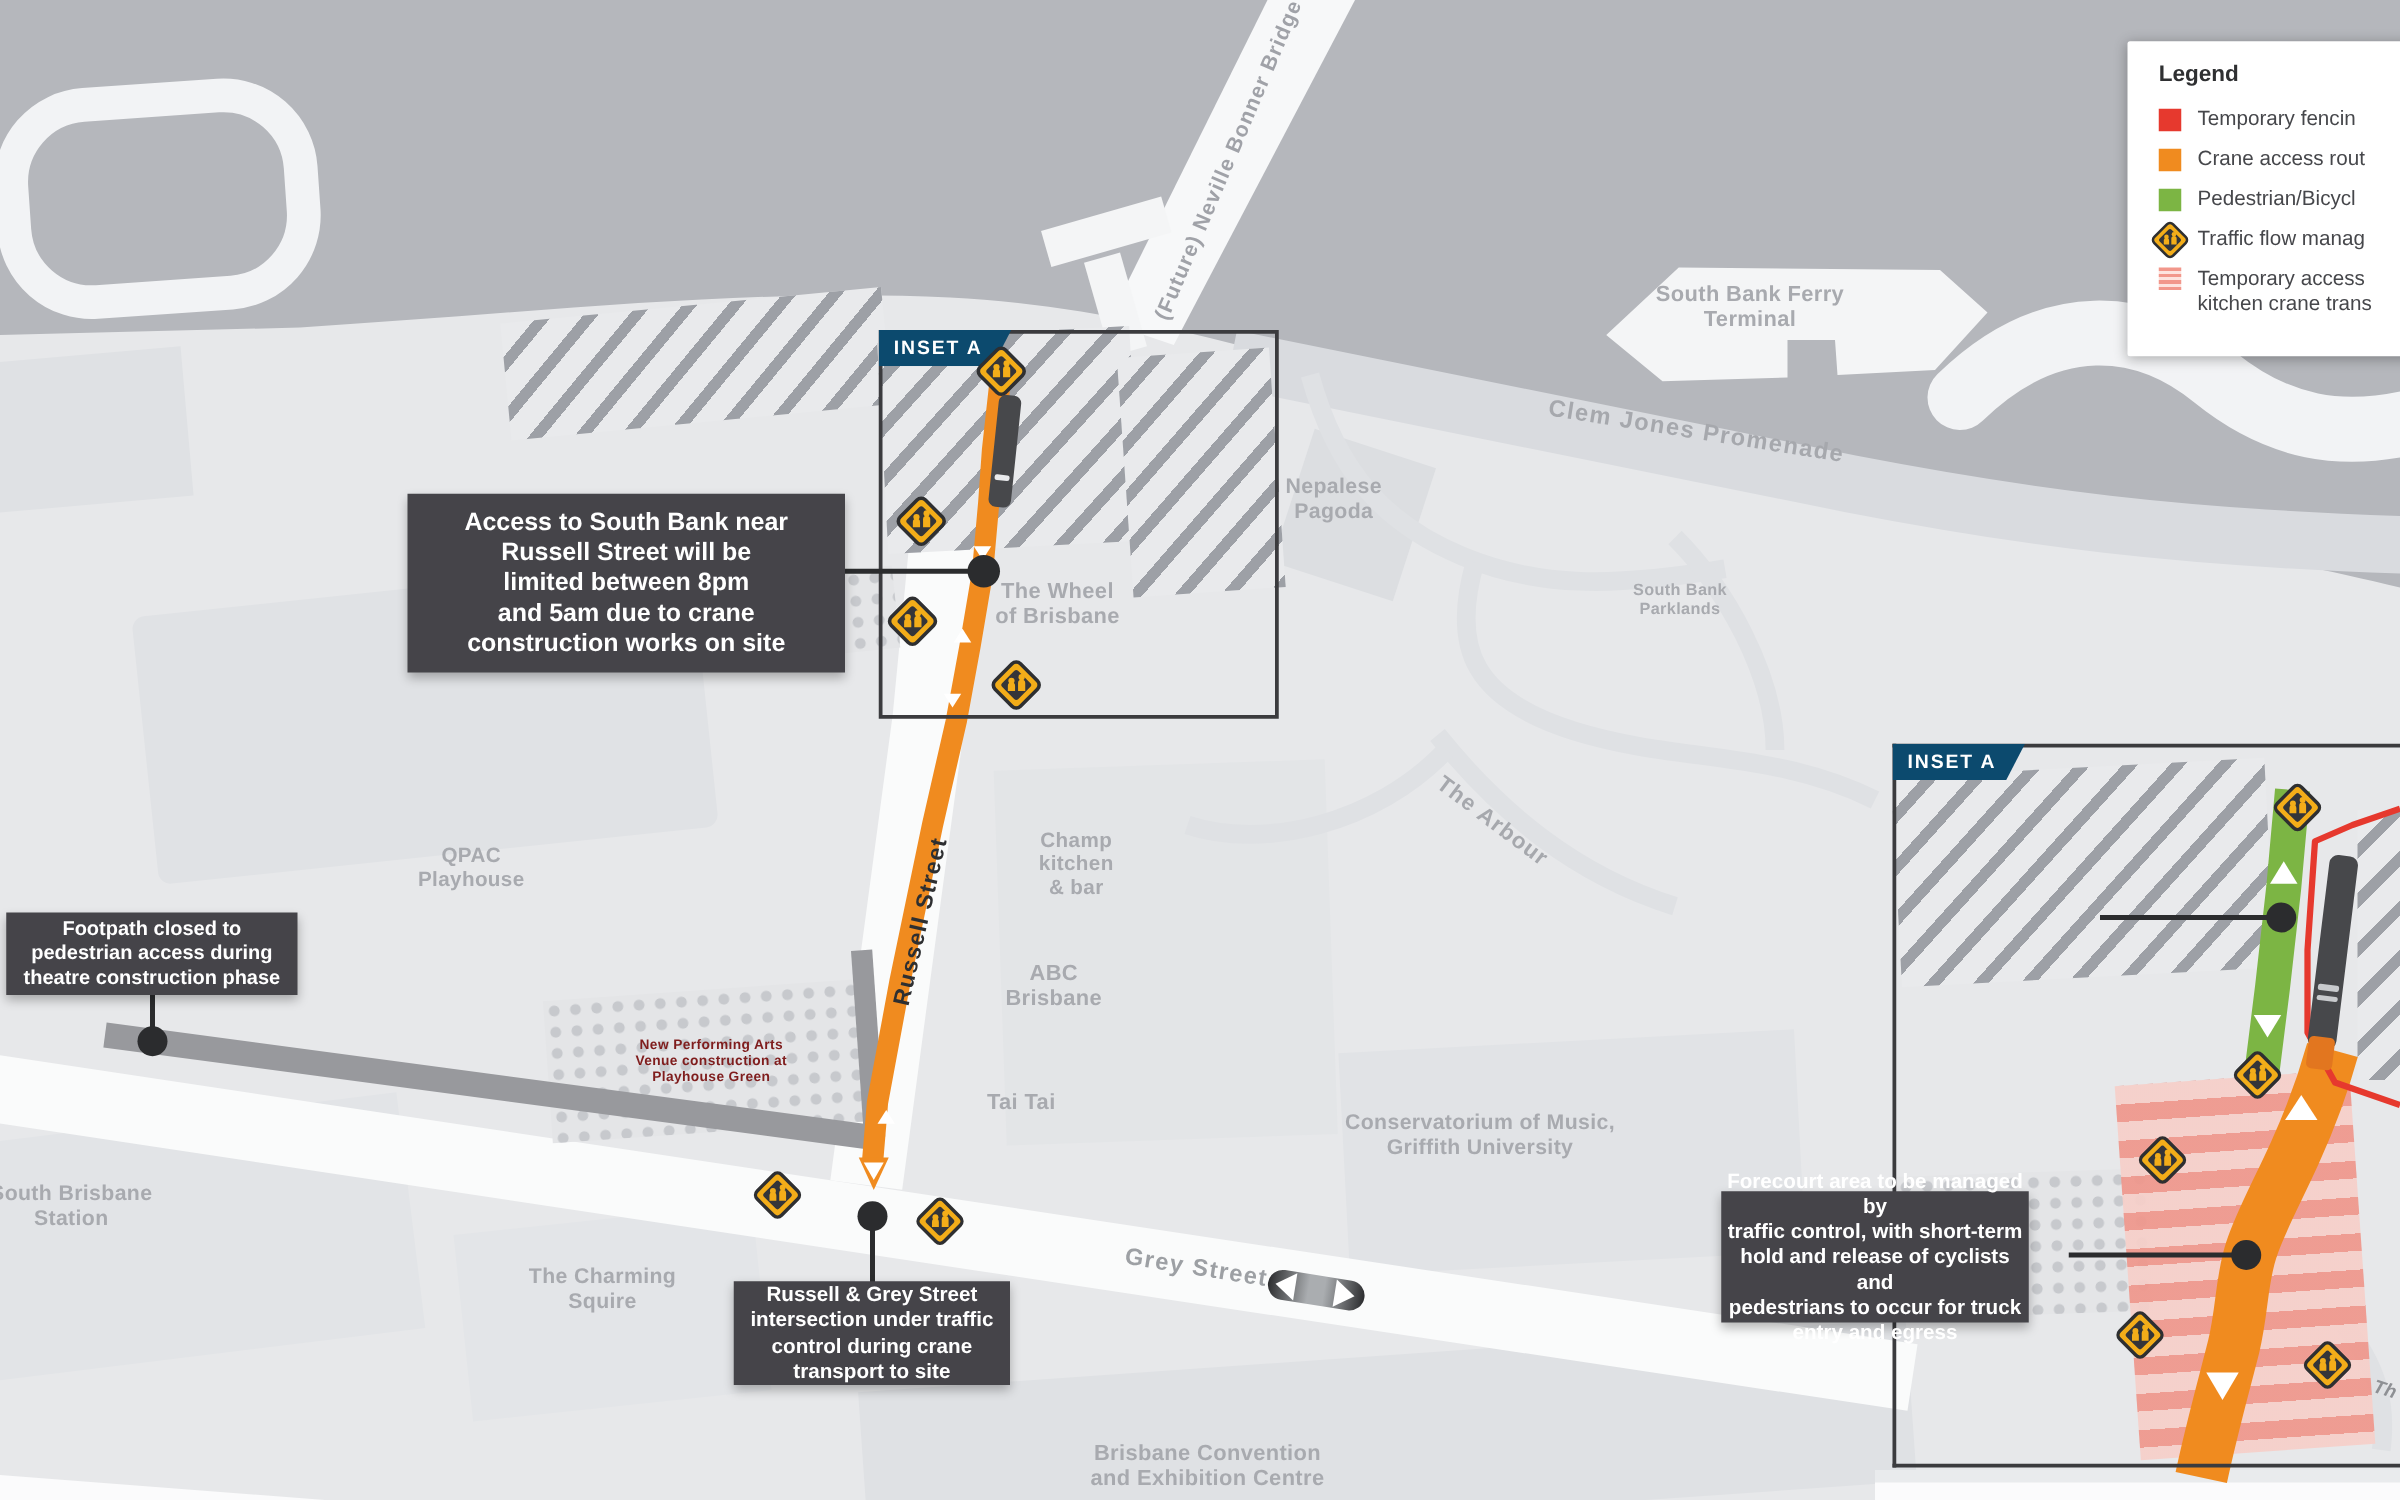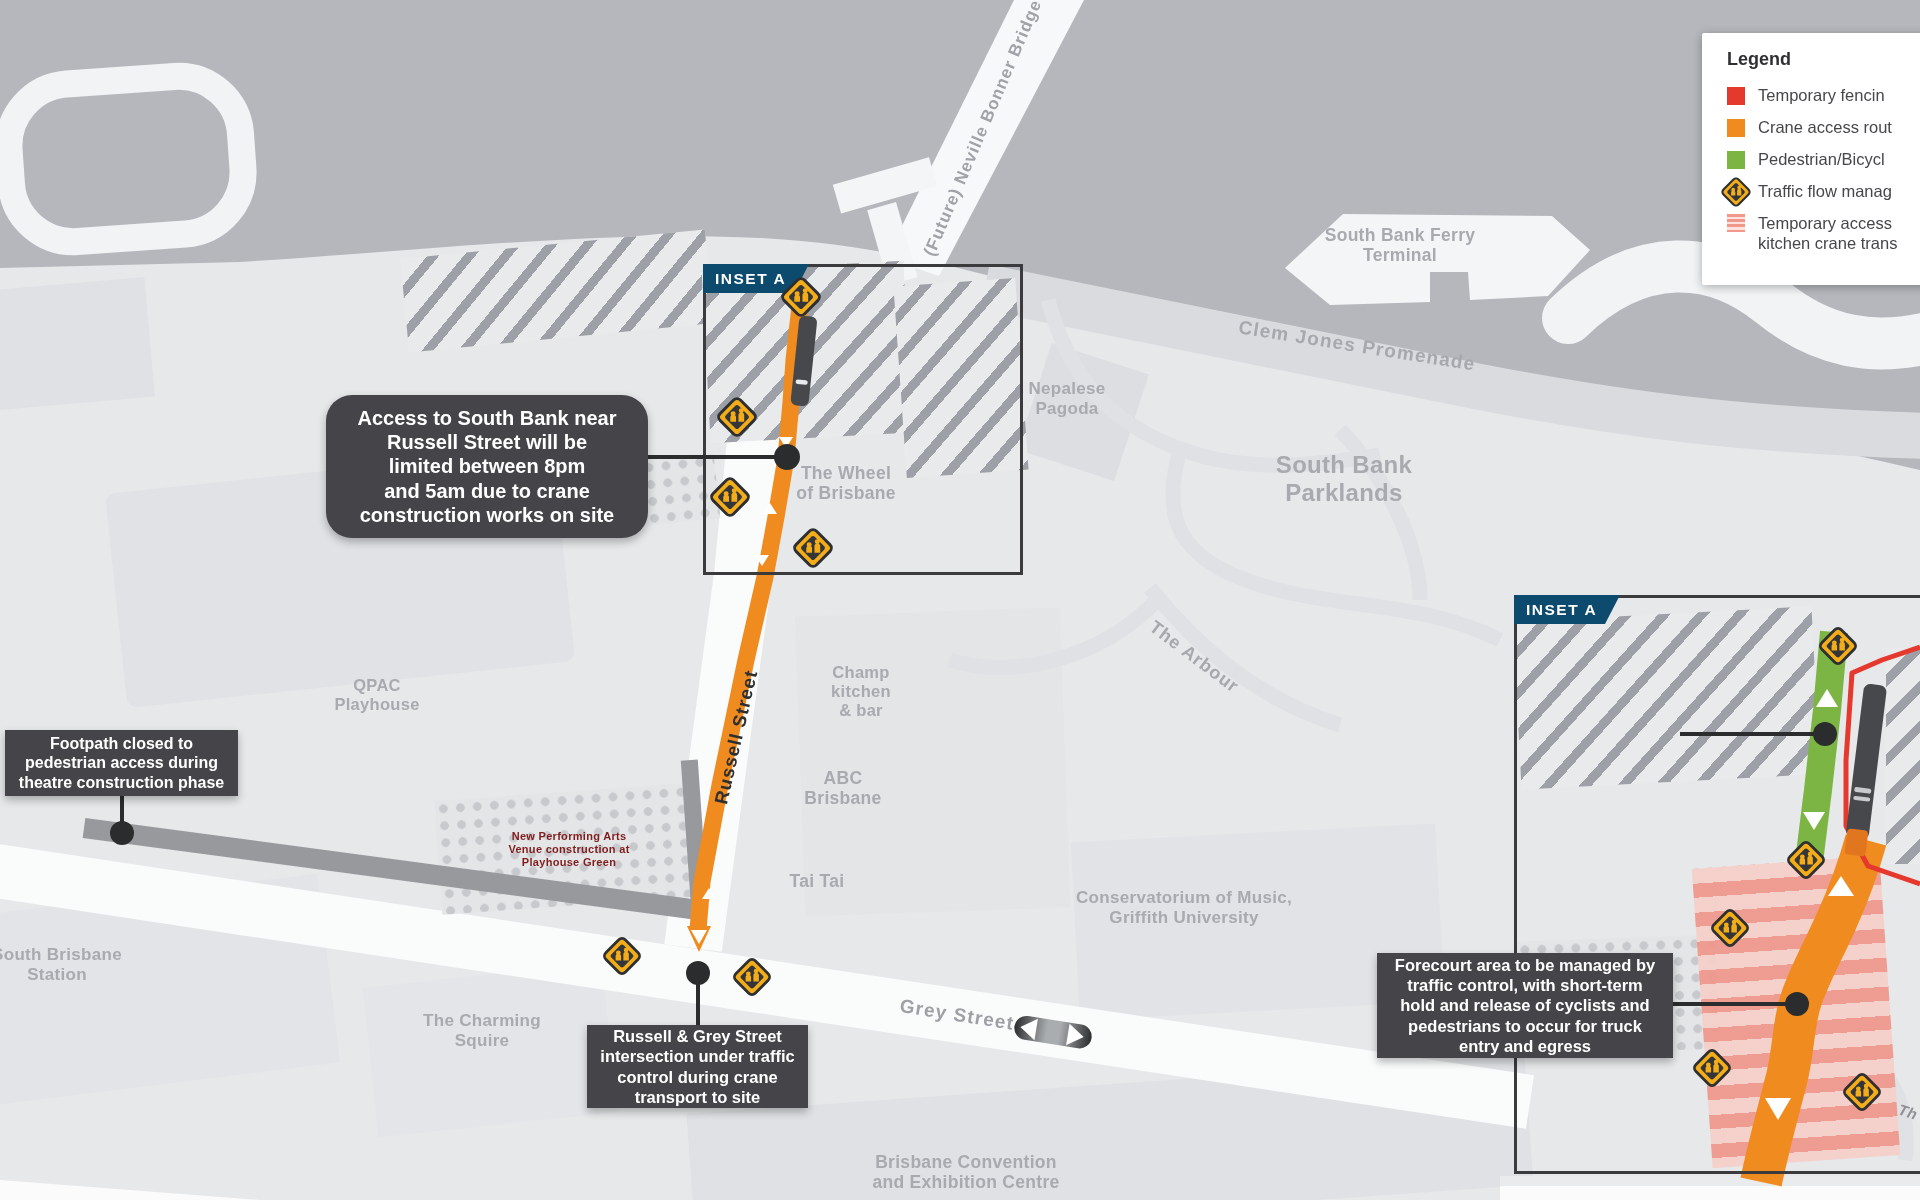--- a/index.html
+++ b/index.html
@@ -320,21 +320,21 @@
 
   <div class="mlabel" style="left:1400px;top:245px;font-size:17.5px;">
       <span class="ln">South Bank Ferry</span>
       <span class="ln">Terminal</span>
     </div>
 
   <div class="mlabel" style="left:1357px;top:346px;font-size:19px;letter-spacing:1.2px;color:#a6a8ad;transform:translate(-50%,-50%) rotate(9deg);">
       <span class="ln">Clem Jones Promenade</span>
     </div>
 
-  <div class="mlabel" style="left:1344px;top:479px;font-size:24px;">
+  <div class="mlabel" style="left:1344px;top:479px;font-size:13px;">
       <span class="ln">South Bank</span>
       <span class="ln">Parklands</span>
     </div>
 
   <div class="mlabel" style="left:1194px;top:657px;font-size:18px;color:#a6a8ad;transform:translate(-50%,-50%) rotate(37deg);letter-spacing:1px;">
       <span class="ln">The Arbour</span>
     </div>
 
   <div class="mlabel" style="left:377px;top:695px;font-size:16.5px;">
       <span class="ln">QPAC</span>
@@ -387,21 +387,21 @@
 
   <div class="mlabel" style="left:966px;top:1172px;font-size:17.5px;">
       <span class="ln">Brisbane Convention</span>
       <span class="ln">and Exhibition Centre</span>
     </div>
 
   <div class="mlabel" style="left:1908px;top:1112px;font-size:15px;font-style:italic;color:#8e9094;transform:translate(-50%,-50%) rotate(18deg);">
       <span class="ln">Th</span>
     </div>
 
-  <div class="callout" style="left:326px;top:395px;width:322px;height:143px;font-size:20px;padding:6px 8px;border-radius:26px;">
+  <div class="callout" style="left:326px;top:395px;width:350px;height:143px;font-size:20px;padding:6px 8px;">
     <span class="ln">Access to South Bank near</span>
       <span class="ln">Russell Street will be</span>
       <span class="ln">limited between 8pm</span>
       <span class="ln">and 5am due to crane</span>
       <span class="ln">construction works on site</span>
   </div>
 
   <div class="callout" style="left:5px;top:730px;width:233px;height:66px;font-size:16px;padding:4px 2px;">
     <span class="ln">Footpath closed to</span>
       <span class="ln">pedestrian access during</span>
@@ -409,21 +409,21 @@
   </div>
 
   <div class="callout" style="left:587px;top:1025px;width:221px;height:83px;font-size:16.5px;padding:4px 2px;">
     <span class="ln">Russell &amp; Grey Street</span>
       <span class="ln">intersection under traffic</span>
       <span class="ln">control during crane</span>
       <span class="ln">transport to site</span>
   </div>
 
 
-  <div class="callout" style="left:1377px;top:953px;width:296px;height:105px;font-size:16.5px;padding:4px 2px;">
+  <div class="callout" style="left:1377px;top:953px;width:246px;height:105px;font-size:16.5px;padding:4px 2px;">
     <span class="ln">Forecourt area to be managed by</span>
       <span class="ln">traffic control, with short-term</span>
       <span class="ln">hold and release of cyclists and</span>
       <span class="ln">pedestrians to occur for truck</span>
       <span class="ln">entry and egress</span>
   </div>
 
   <div class="legend">
     <div class="legend-title">Legend</div>
     <div class="lrow">

